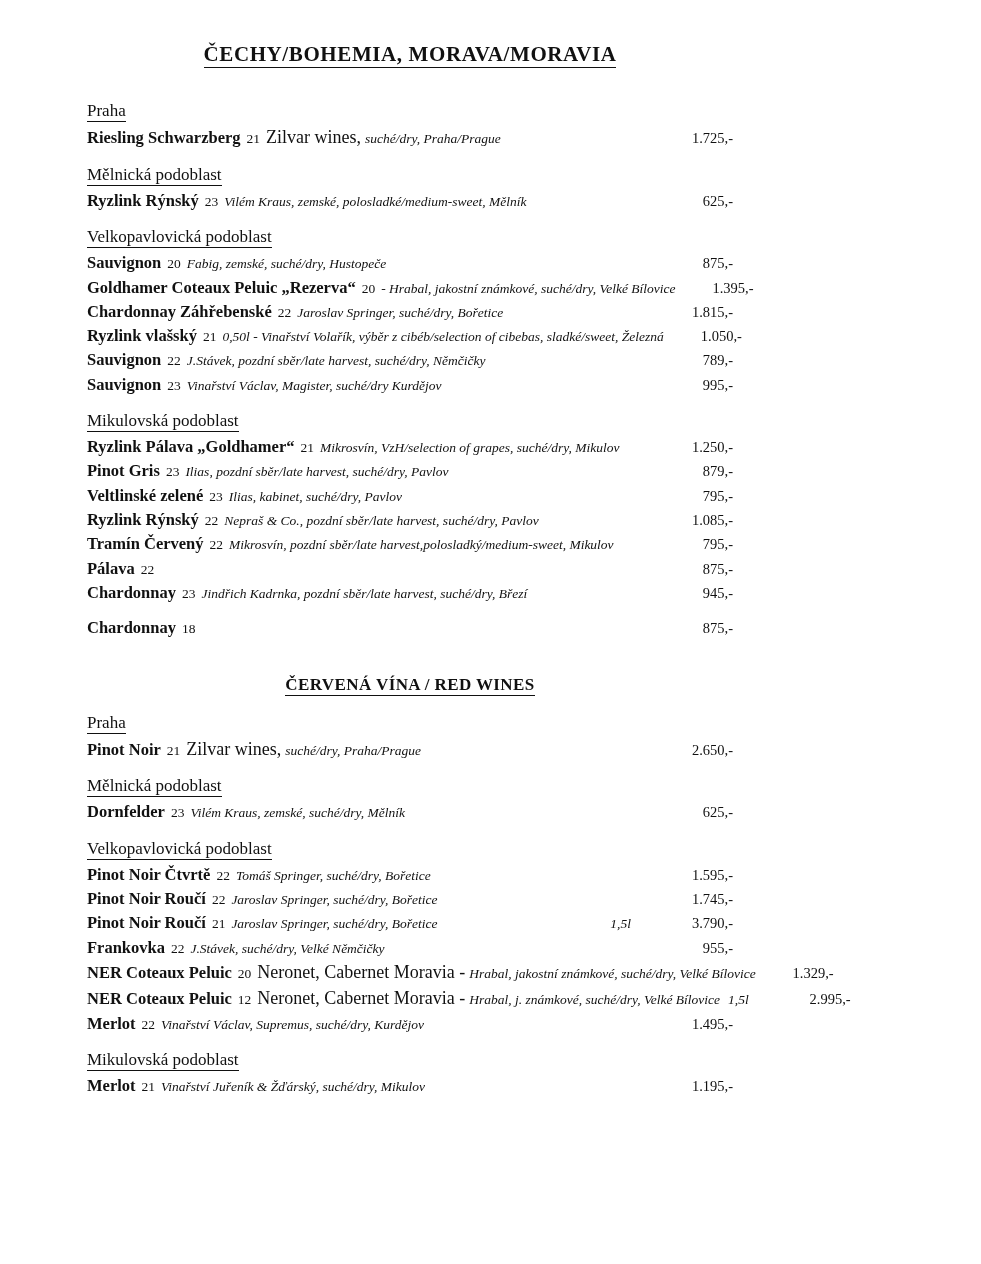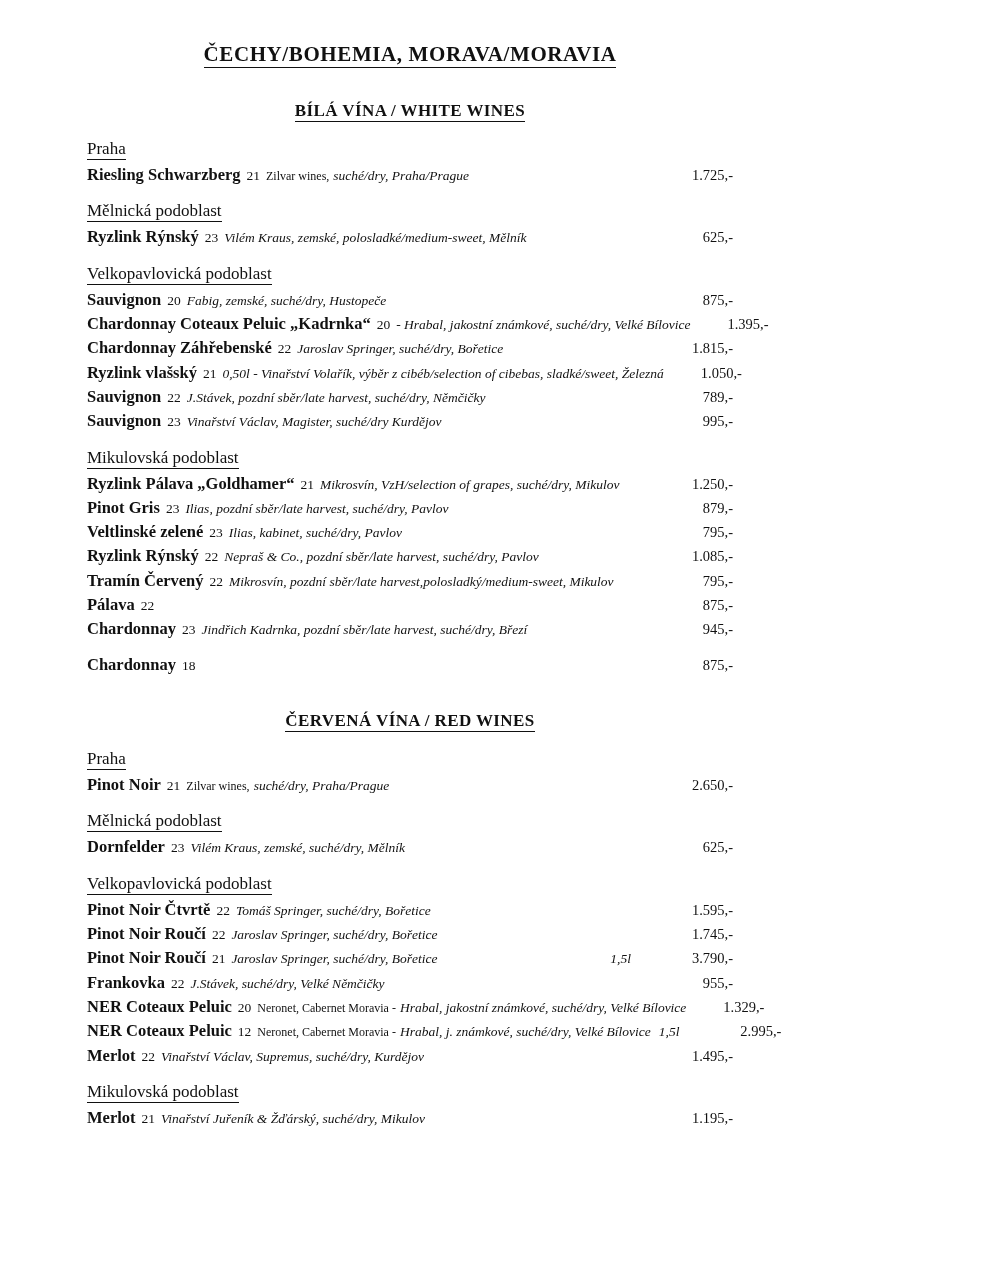--- a/index.html
+++ b/index.html
@@ -58,21 +58,21 @@
     font-size: 16.5px;
     margin-right: 6px;
     white-space: nowrap;
     text-align: right;
   }
   .wine-vintage {
     font-size: 13.5px;
     margin-right: 6px;
   }
   .desc-plain {
-    font-size: 12px;
+    font-size: 18px;
     margin-right: 4px;
     white-space: nowrap;
   }
   .desc-italic {
     font-style: italic;
     font-size: 13.5px;
     white-space: nowrap;
   }
   .spacer {
     flex: 1 1 auto;
@@ -92,21 +92,20 @@
   }
 </style>
 </head>
 <body>
 
 <div class="page">
   <div class="doc-title">
     <span class="u">ČECHY/BOHEMIA, MORAVA/MORAVIA</span>
   </div>
   <div id="menu-root">
-      <div class="section-heading"><span class="u">BÍLÁ VÍNA / WHITE WINES</span></div>
       <div class="region-group">
         <div class="region-heading"><span class="u">Praha</span></div>
         <div class="wine-row">
           <span class="wine-name">Riesling Schwarzberg</span>
           <span class="wine-vintage">21</span>
           <span class="desc-plain">Zilvar wines,</span>
           <span class="desc-italic">suché/dry, Praha/Prague</span>
           <span class="spacer"></span>
           <span class="wine-price">1.725,-</span>
         </div>
@@ -124,21 +123,21 @@
       <div class="region-group">
         <div class="region-heading"><span class="u">Velkopavlovická podoblast</span></div>
         <div class="wine-row">
           <span class="wine-name">Sauvignon</span>
           <span class="wine-vintage">20</span>
           <span class="desc-italic">Fabig, zemské, suché/dry, Hustopeče</span>
           <span class="spacer"></span>
           <span class="wine-price">875,-</span>
         </div>
         <div class="wine-row">
-          <span class="wine-name">Chardonnay Coteaux Peluic „Kadrnka“</span>
+          <span class="wine-name">Goldhamer Coteaux Peluic „Rezerva“</span>
           <span class="wine-vintage">20</span>
           <span class="desc-italic">- Hrabal, jakostní známkové, suché/dry, Velké Bílovice</span>
           <span class="spacer"></span>
           <span class="wine-price">1.395,-</span>
         </div>
         <div class="wine-row">
           <span class="wine-name">Chardonnay Záhřebenské</span>
           <span class="wine-vintage">22</span>
           <span class="desc-italic">Jaroslav Springer, suché/dry, Bořetice</span>
           <span class="spacer"></span>

